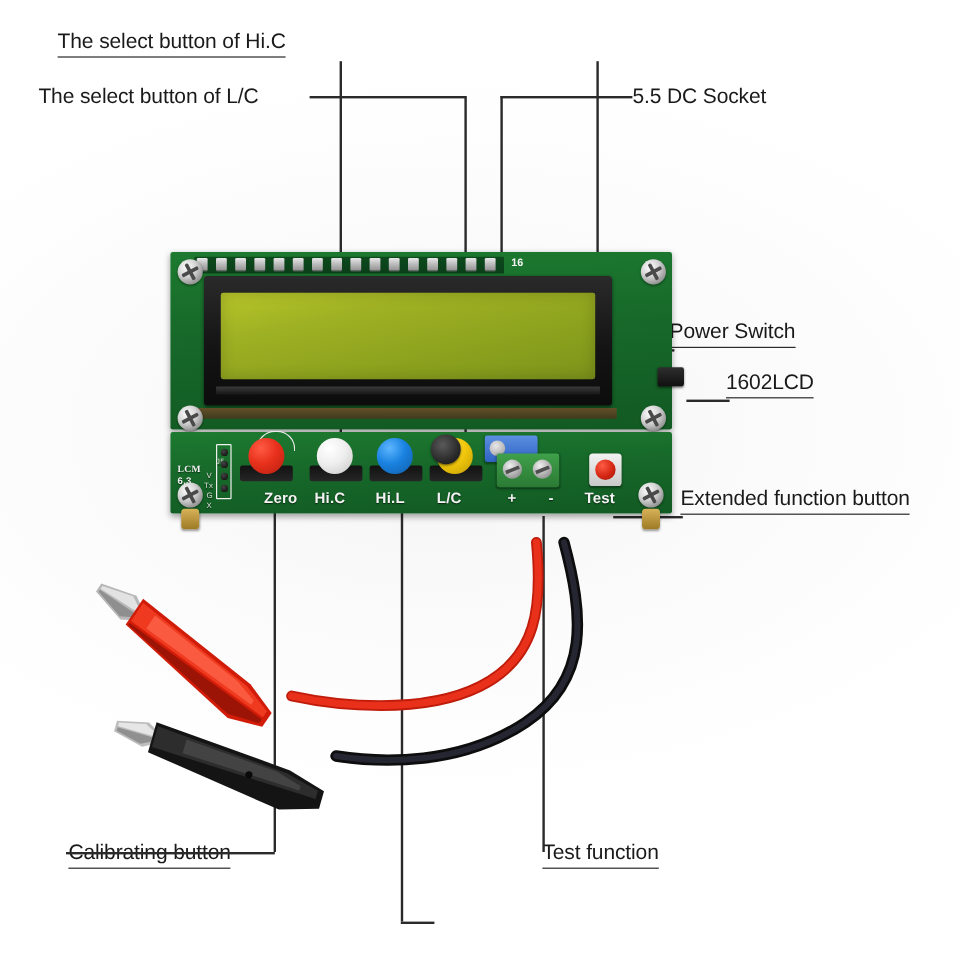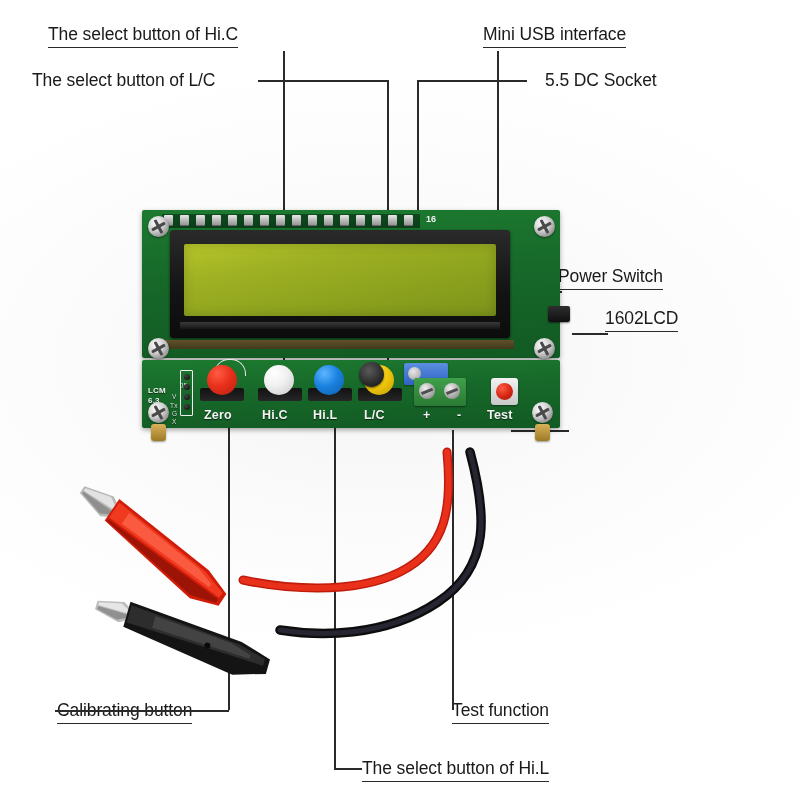--- a/index.html
+++ b/index.html
@@ -126,27 +126,26 @@
   
   svg#wires{position:absolute;left:0;top:0;width:800px;height:800px;overflow:visible;}
 </style>
 </head>
 <body>
 
 <div id="stage">
 
   <div class="ann" style="left:32px;top:72px;">The select button of L/C</div>
   <div class="ann ul" style="left:48px;top:26px;">The select button of Hi.C</div>
-  <div class="ann ul" style="left:483px;top:26px;">Mini USB interface</div>
-  <div class="ann" style="left:527px;top:72px;margin-left:18px;">5.5 DC Socket</div>
+  <div class="ann" style="left:527px;top:72px;">5.5 DC Socket</div>
   <div class="ann ul" style="left:558px;top:268px;">Power Switch</div>
   <div class="ann ul" style="left:605px;top:310px;">1602LCD</div>
+  <div class="ann ul" style="left:567px;top:407px;">Extended function button</div>
   <div class="ann ul" style="left:57px;top:702px;">Calibrating button</div>
   <div class="ann ul" style="left:452px;top:702px;">Test function</div>
-  <div class="ann ul" style="left:362px;top:760px;">The select button of Hi.L</div>
 
   <div class="lead v" style="left:283px;top:51px;height:345px;"></div>
 
   <div class="lead h" style="left:258px;top:80px;width:130px;"></div>
   <div class="lead v" style="left:387px;top:80px;height:316px;"></div>
 
   <div class="lead v" style="left:497px;top:51px;height:165px;"></div>
 
   <div class="lead h" style="left:417px;top:80px;width:110px;"></div>
   <div class="lead v" style="left:417px;top:80px;height:136px;"></div>
@@ -233,21 +232,21 @@
     <div class="screw" style="left:6px;top:128px;"></div>
     <div class="screw" style="left:392px;top:128px;"></div>
 
     <div id="pwrsw"></div>
 
     <div class="pcb" id="pcb-bot">
 
       <div id="c16arc"></div>
       <span class="silk tiny" style="left:80px;top:13px;">C16</span>
 
-      <span class="silk sm" style="left:6px;top:26px;">LCM</span>
+      <span class="silk sm" style="left:6px;top:26px;font-family:Liberation Serif, serif;">LCM</span>
       <span class="silk sm" style="left:6px;top:36px;">6.3</span>
 
       <span class="silk tiny" style="left:38px;top:22px;">J5</span>
       <div id="j5">
         <span class="j5p" style="top:3px"></span>
           <span class="j5p" style="top:13px"></span>
         <span class="j5p" style="top:23px"></span>
           <span class="j5p" style="top:33px"></span>
       </div>
       <span class="silk tiny" style="left:30px;top:33px;">V</span>
@@ -282,21 +281,21 @@
         <div class="screwhead"></div>
         </div>
       <div id="term">
         <div class="termscrew" style="left:5px;"></div>
         <div class="termscrew" style="left:30px;"></div>
       </div>
       <div id="func">
         <div class="dome"></div>
         </div>
 
-      <span class="silk" style="left:62px;top:48px;">Zero</span>
+      <span class="silk" style="left:78px;top:48px;">Zero</span>
       <span class="silk" style="left:120px;top:48px;">Hi.C</span>
       <span class="silk" style="left:171px;top:48px;">Hi.L</span>
       <span class="silk" style="left:222px;top:48px;">L/C</span>
       <span class="silk" style="left:281px;top:48px;">+</span>
       <span class="silk" style="left:315px;top:48px;">-</span>
       <span class="silk" style="left:345px;top:48px;">Test</span>
 
       <div class="screw" style="left:6px;top:42px;"></div>
       <div class="screw" style="left:390px;top:42px;"></div>
     </div>

